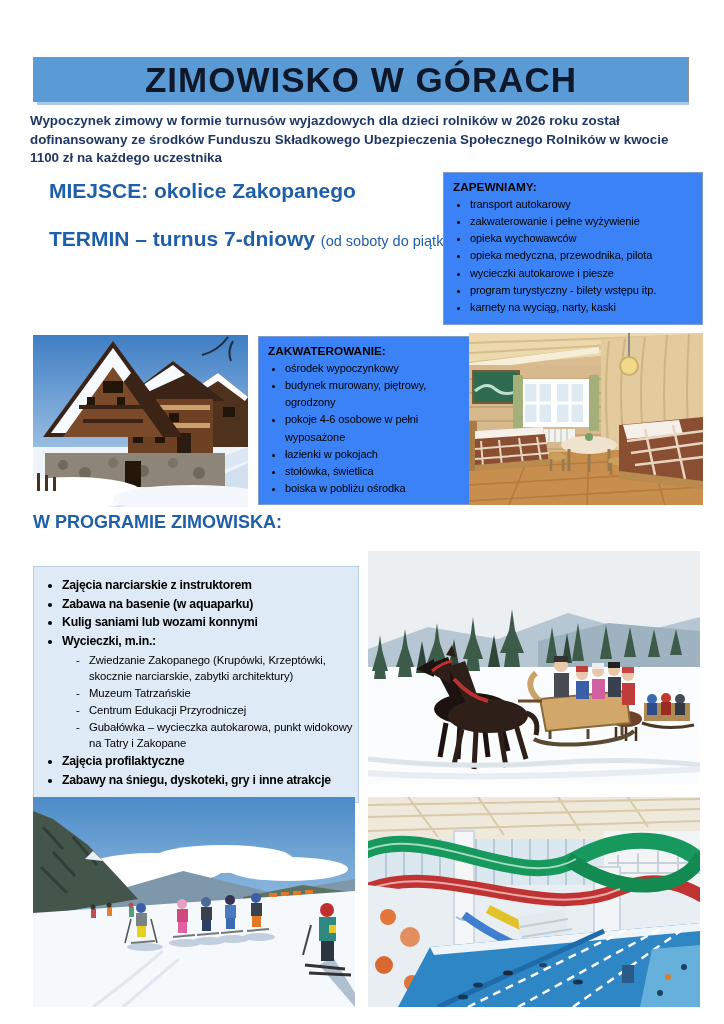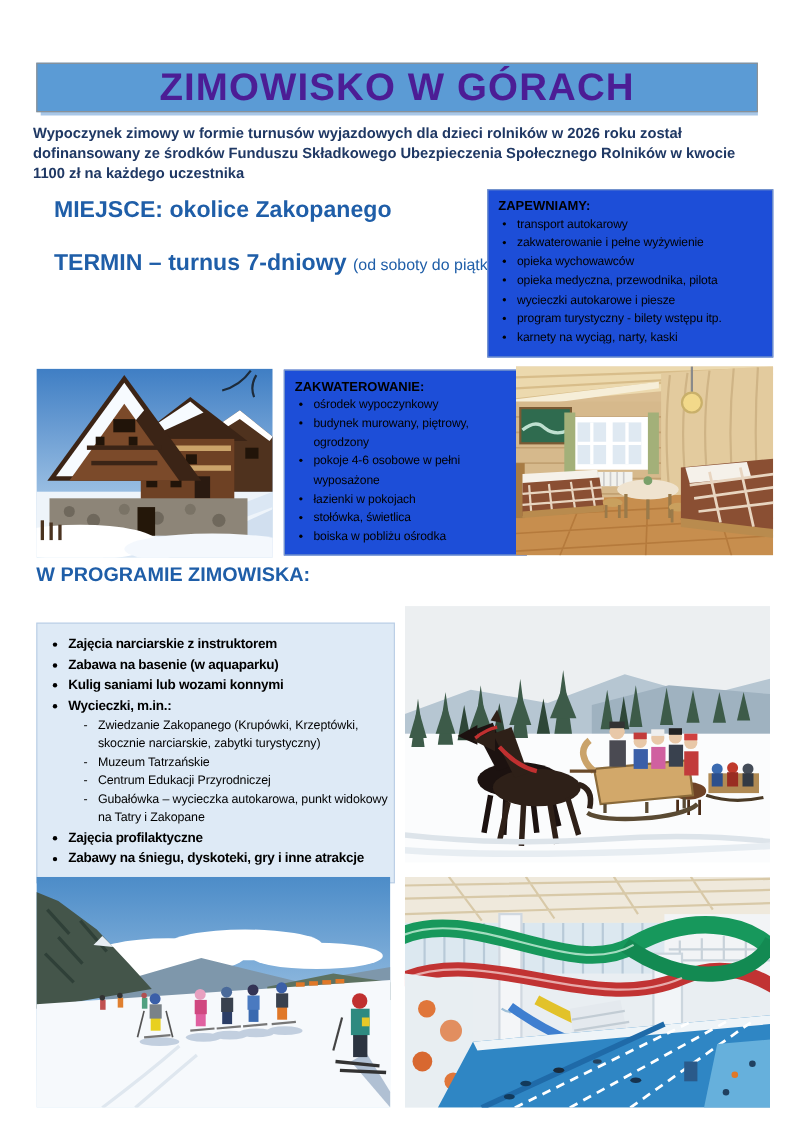--- a/index.html
+++ b/index.html
@@ -4,34 +4,34 @@
 <style>
   html,body{margin:0;padding:0;background:#ffffff;}
   .page{position:relative;width:724px;height:1024px;background:#fff;overflow:hidden;
         font-family:"Liberation Sans",sans-serif;color:#000;}
 
   
   .header-band{position:absolute;left:33px;top:57px;width:654px;height:43px;
      background:#5B9BD5;border:1px solid #8f8f8f;
      box-shadow:2px 5px 0 -2px #A9C7E7;
      display:flex;align-items:center;justify-content:center;}
-  .header-title{color:#4c1d95;font-weight:bold;font-size:35px;letter-spacing:1px;white-space:nowrap;}
+  .header-title{color:#0f172a;font-weight:bold;font-size:35px;letter-spacing:1px;white-space:nowrap;}
 
   
   .intro{position:absolute;left:30px;top:112px;width:664px;
      color:#1F3864;font-weight:bold;font-size:13.4px;line-height:1.38;}
 
   
   .details{position:absolute;left:49px;top:179px;width:405px;color:#1F5EA8;}
   .detail-line{margin-bottom:25px;font-size:21px;font-weight:bold;line-height:23px;white-space:nowrap;}
   .detail-note{font-size:14.5px;font-weight:normal;}
   .detail-value-gap{margin-left:10px;}
 
   
-  .info-box{position:absolute;background:#1d4ed8;box-sizing:border-box;padding:7px 6px 6px 9px;}
+  .info-box{position:absolute;background:#3b82f6;box-sizing:border-box;padding:7px 6px 6px 9px;}
   .box-strong-border{border:1px solid #7F9CC9;}
   .box-title{font-weight:bold;font-size:11.8px;color:#000;margin:0 0 2px 0;}
   .info-box ul{margin:1px 0 0 0;padding-left:17px;}
   .info-box li{font-size:11px;line-height:1.56;letter-spacing:-0.1px;}
   .zapewniamy-box{left:443px;top:172px;width:260px;height:153px;}
   .zakwaterowanie-box{left:258px;top:336px;width:221px;height:169px;}
 
   
   .program-heading{position:absolute;left:33px;top:512px;font-size:18px;font-weight:bold;
      color:#1F5EA8;white-space:nowrap;}
@@ -215,21 +215,21 @@
   <div class="program-heading">W PROGRAMIE ZIMOWISKA:</div>
 
   <div class="program-box">
     <ul class="main">
       <li class="main-item">Zajęcia narciarskie z instruktorem</li>
       <li class="main-item">Zabawa na basenie (w aquaparku)</li>
       <li class="main-item">Kulig saniami lub wozami konnymi</li>
       <li class="main-item">
         <span>Wycieczki, m.in.:</span>
         <ul class="subs">
-          <li class="sub-item">Zwiedzanie Zakopanego (Krupówki, Krzeptówki, skocznie narciarskie, zabytki turystyczny)</li>
+          <li class="sub-item">Zwiedzanie Zakopanego (Krupówki, Krzeptówki, skocznie narciarskie, zabytki architektury)</li>
           <li class="sub-item">Muzeum Tatrzańskie</li>
           <li class="sub-item">Centrum Edukacji Przyrodniczej</li>
           <li class="sub-item">Gubałówka – wycieczka autokarowa, punkt widokowy na Tatry i Zakopane</li>
         </ul>
       </li>
       <li class="main-item">Zajęcia profilaktyczne</li>
       <li class="main-item">Zabawy na śniegu, dyskoteki, gry i inne atrakcje</li>
     </ul>
   </div>
 

